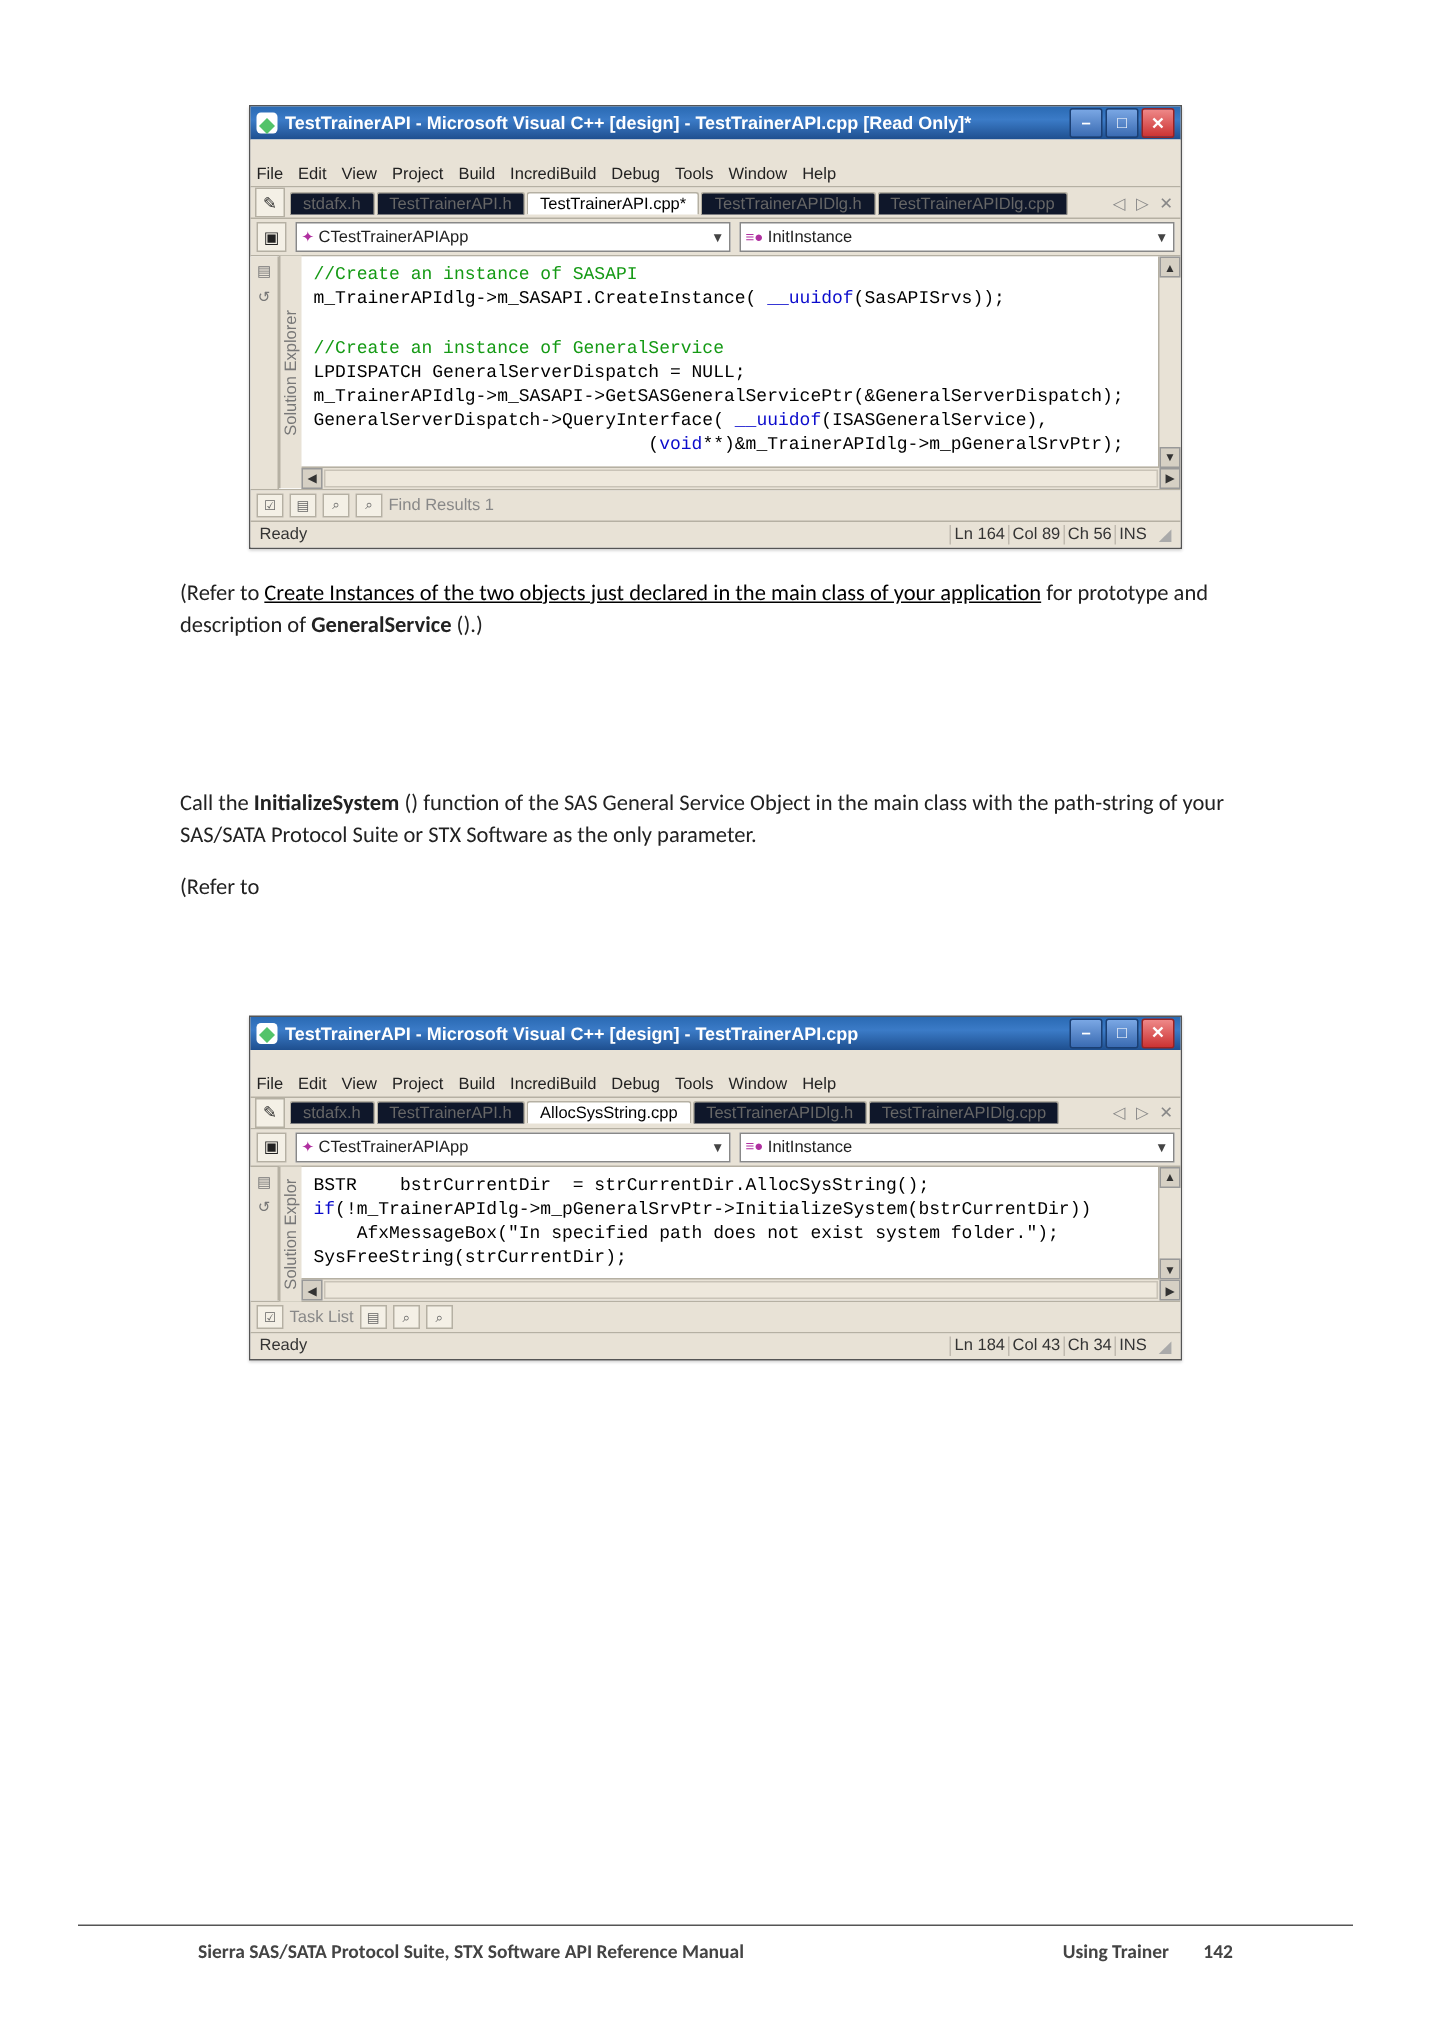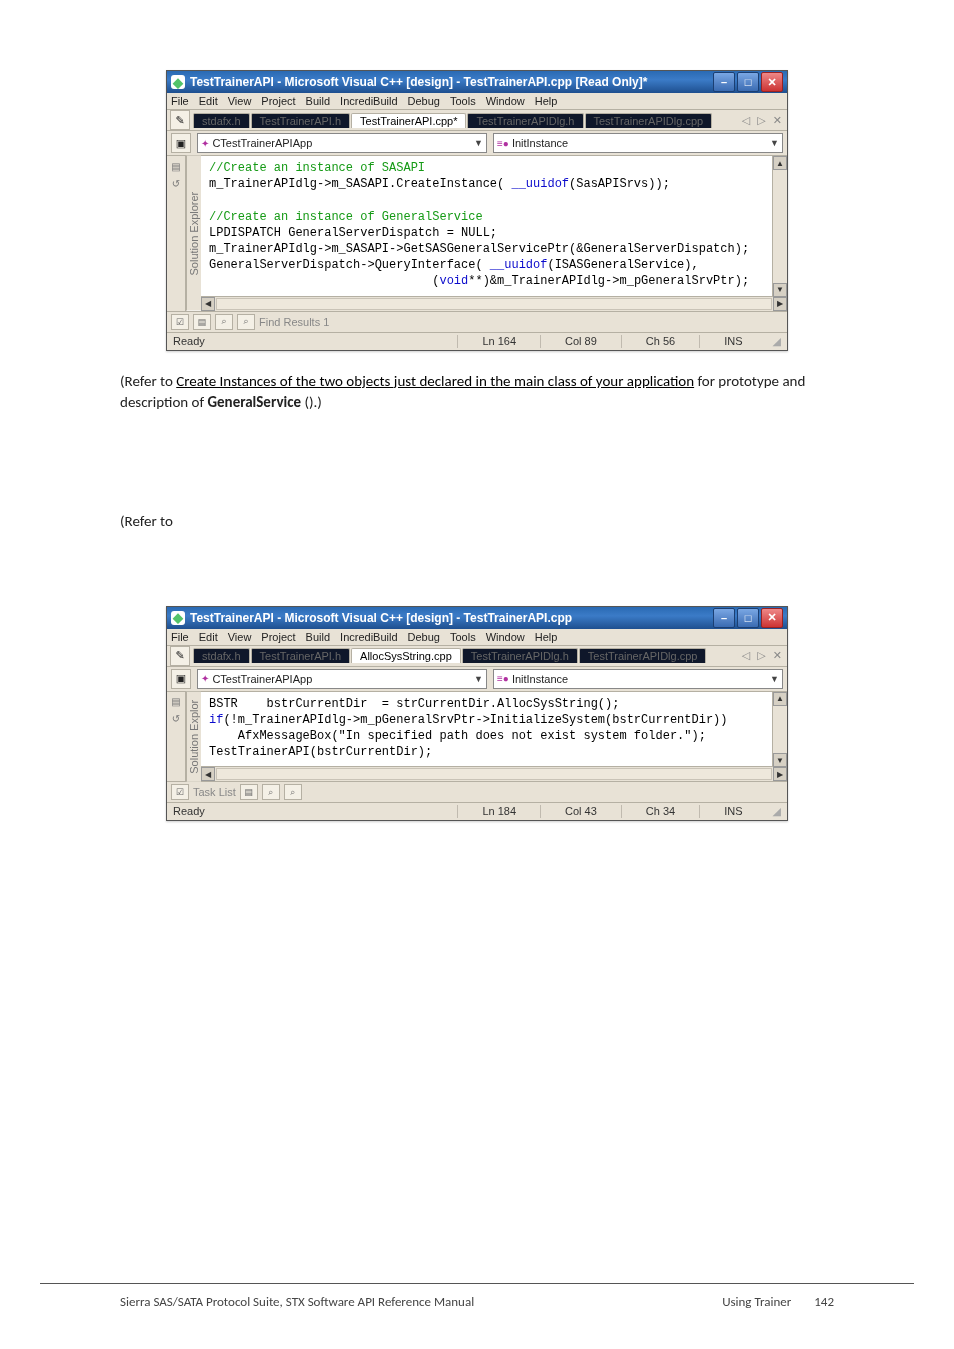--- a/index.html
+++ b/index.html
@@ -64,21 +64,21 @@
   }
   .vs-winbtn.close { background: linear-gradient(#e88,#c33); border-color:#922;}
   .vs-menubar {
     background: #e8e2d6;
     border-bottom: 1px solid #b5b0a3;
     padding: 2px 4px;
     display: flex;
     gap: 10px;
     font-size: 11px;
   }
-  .vs-menubar span { cursor: default; }
+  .vs-menubar span { cursor: default; margin-top: 15px; }
   .vs-tabbar {
     display: flex;
     align-items: center;
     background: #e8e2d6;
     border-bottom: 1px solid #b5b0a3;
     padding: 0 3px;
     font-size: 11px;
   }
   .vs-tabbar .left-ico {
     width: 18px; height: 18px;
@@ -192,31 +192,32 @@
     display:inline-flex;align-items:center;justify-content:center;
     font-size:9px;background:#f4f0e6;color:#666;
   }
   .vs-status {
     display:flex;
     background:#e8e2d6;
     font-size:11px;
     padding:2px 6px;
     color:#333;
   }
-  .vs-status .cell{ padding:0 24px; border-left:1px solid #c0baaf;}
+  .vs-status .cell{ padding:0 2px; border-left:1px solid #c0baaf;}
   .vs-status .cell:first-child{ flex:1; border-left:none; padding-left:0;}
   .vs-status .grip{ margin-left:6px;color:#aaa;}
 
   .body-text { margin: 14px 0; line-height:1.4; }
   a.doclink { color:#000000; text-decoration:underline; }
 
   .footer-wrap{
     position:absolute;
     left:0;right:0;bottom:40px;
-    padding:0 40px;
+    padding:0 52px;
+    font-weight:bold;
   }
   .footer-rule{ border:none;border-top:1px solid #555;margin:0 0 10px 0;}
   .footer{
     display:flex;
     justify-content:space-between;
     font-size:13px;
     color:#444;
     padding:0 80px;
   }
   .footer .right{ color:#444;}
@@ -313,20 +314,23 @@
       <span class="grip">◢</span>
     </div>
   </div>
 
   <p class="body-text">
     <span>(Refer to </span><a class="doclink" href="#">Create Instances of the two objects just declared in the main class of your application</a><span> for prototype and description of </span><b>GeneralService</b><span> ().)</span>
   </p>
 
   <div style="height:70px"></div>
 
+  <p class="body-text">
+    <span>Call the </span><b>InitializeSystem</b><span> () function of the SAS General Service Object in the main class with the path-string of your SAS/SATA Protocol Suite or STX Software as the only parameter.</span>
+  </p>
   <p class="body-text">(Refer to</p>
 
   <div style="height:60px"></div>
 
   <div class="vs-window">
     <div class="vs-titlebar">
       <span class="icon">◆</span>
       <span class="title-txt">TestTrainerAPI - Microsoft Visual C++ [design] - TestTrainerAPI.cpp</span>
       <span class="vs-winbtns">
         <span class="vs-winbtn">–</span>
@@ -371,21 +375,21 @@
     <div class="vs-body">
       <div class="vs-gutter">
         <span class="g-ico">▤</span>
         <span class="g-ico">↺</span>
       </div>
       <div class="vs-explorer">Solution Explor</div>
       <div class="vs-code-wrap">
         <div class="vs-code"><span>BSTR    bstrCurrentDir  = strCurrentDir.AllocSysString();</span>
 <span class="kw">if</span><span>(!m_TrainerAPIdlg-&gt;m_pGeneralSrvPtr-&gt;InitializeSystem(bstrCurrentDir))</span>
 <span>    AfxMessageBox("In specified path does not exist system folder.");</span>
-<span>TestTrainerAPI(bstrCurrentDir);</span></div>
+<span>SysFreeString(strCurrentDir);</span></div>
         <div class="vs-scroll-v">
           <span class="sbtn">▲</span>
           <span class="sbtn">▼</span>
         </div>
         <div class="vs-scroll-h">
           <span class="sbtn">◀</span>
           <span class="track"></span>
           <span class="sbtn">▶</span>
         </div>
       </div>

